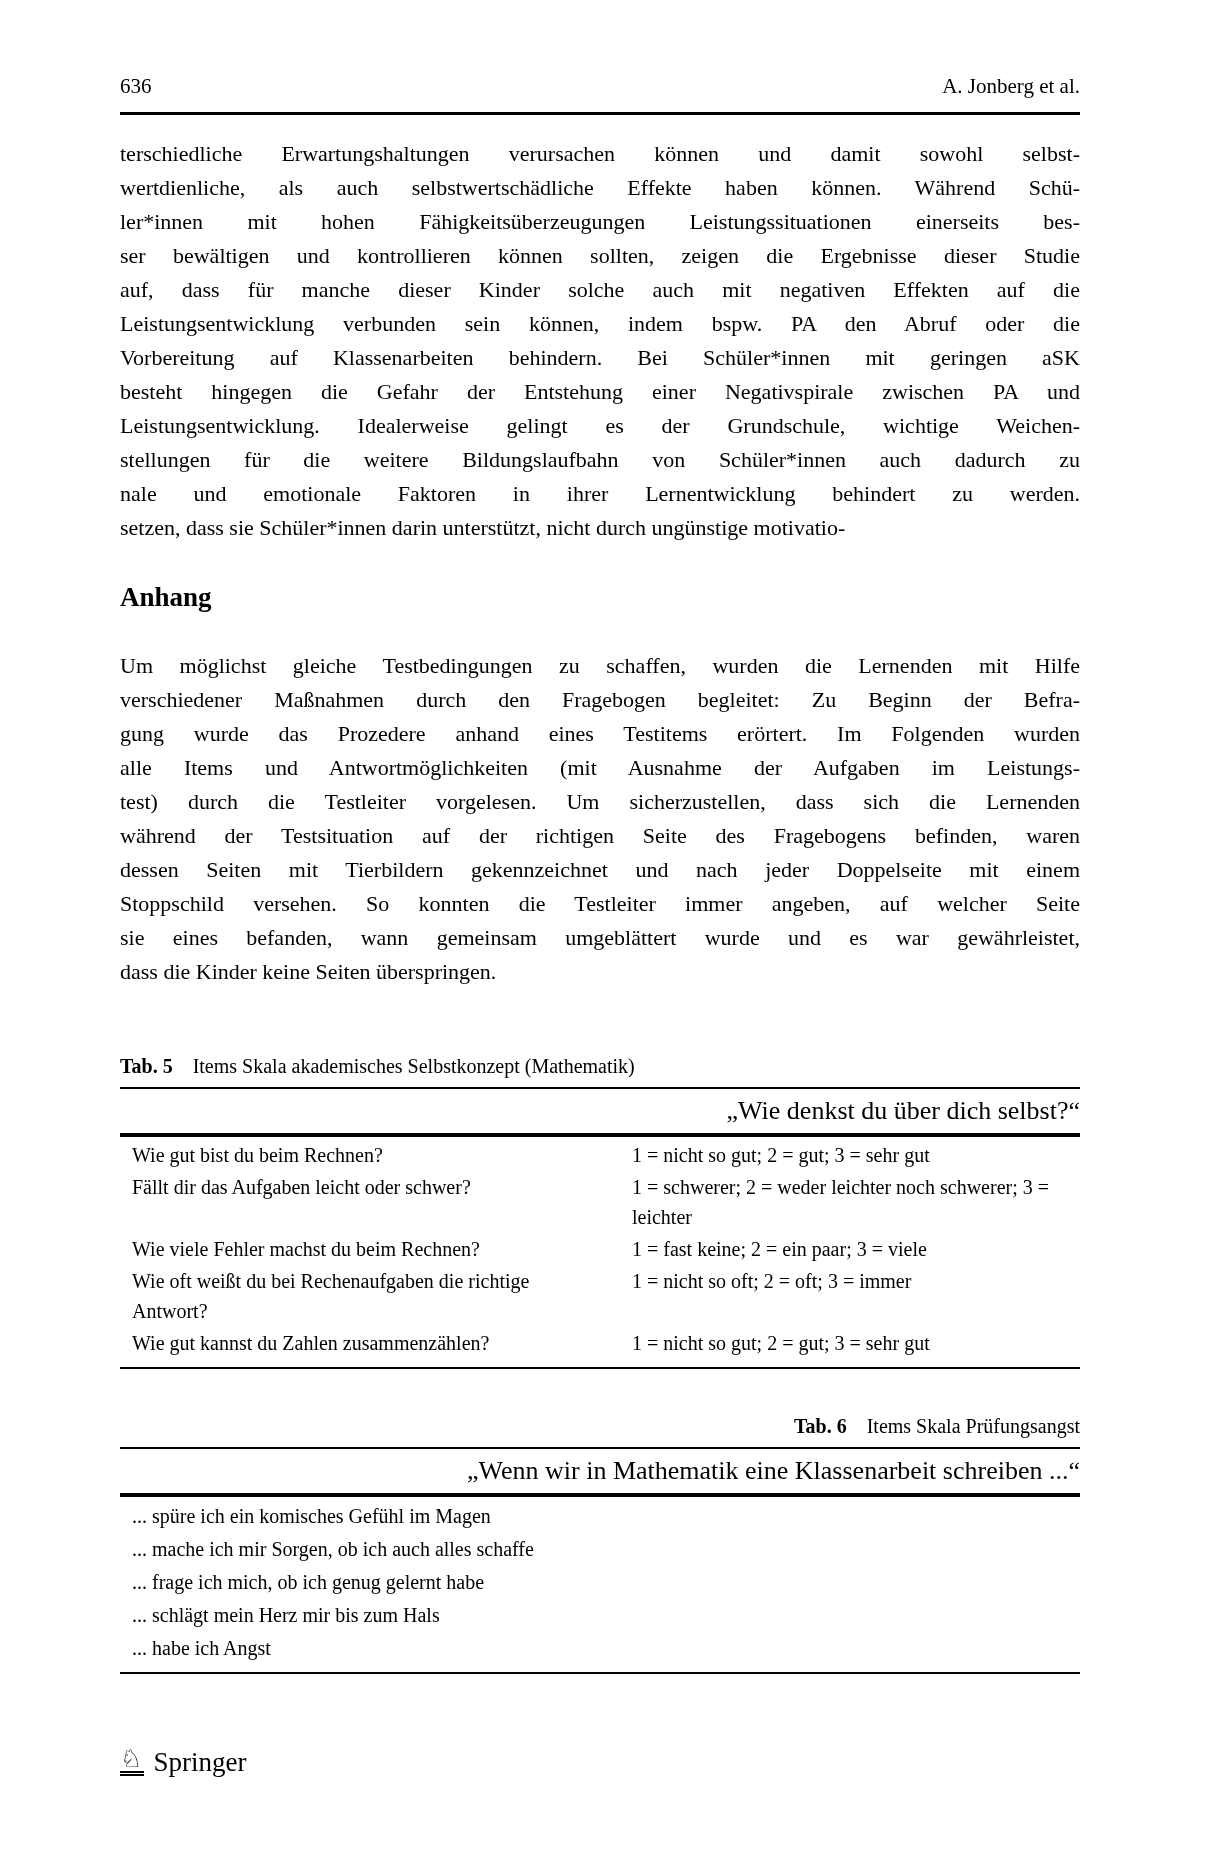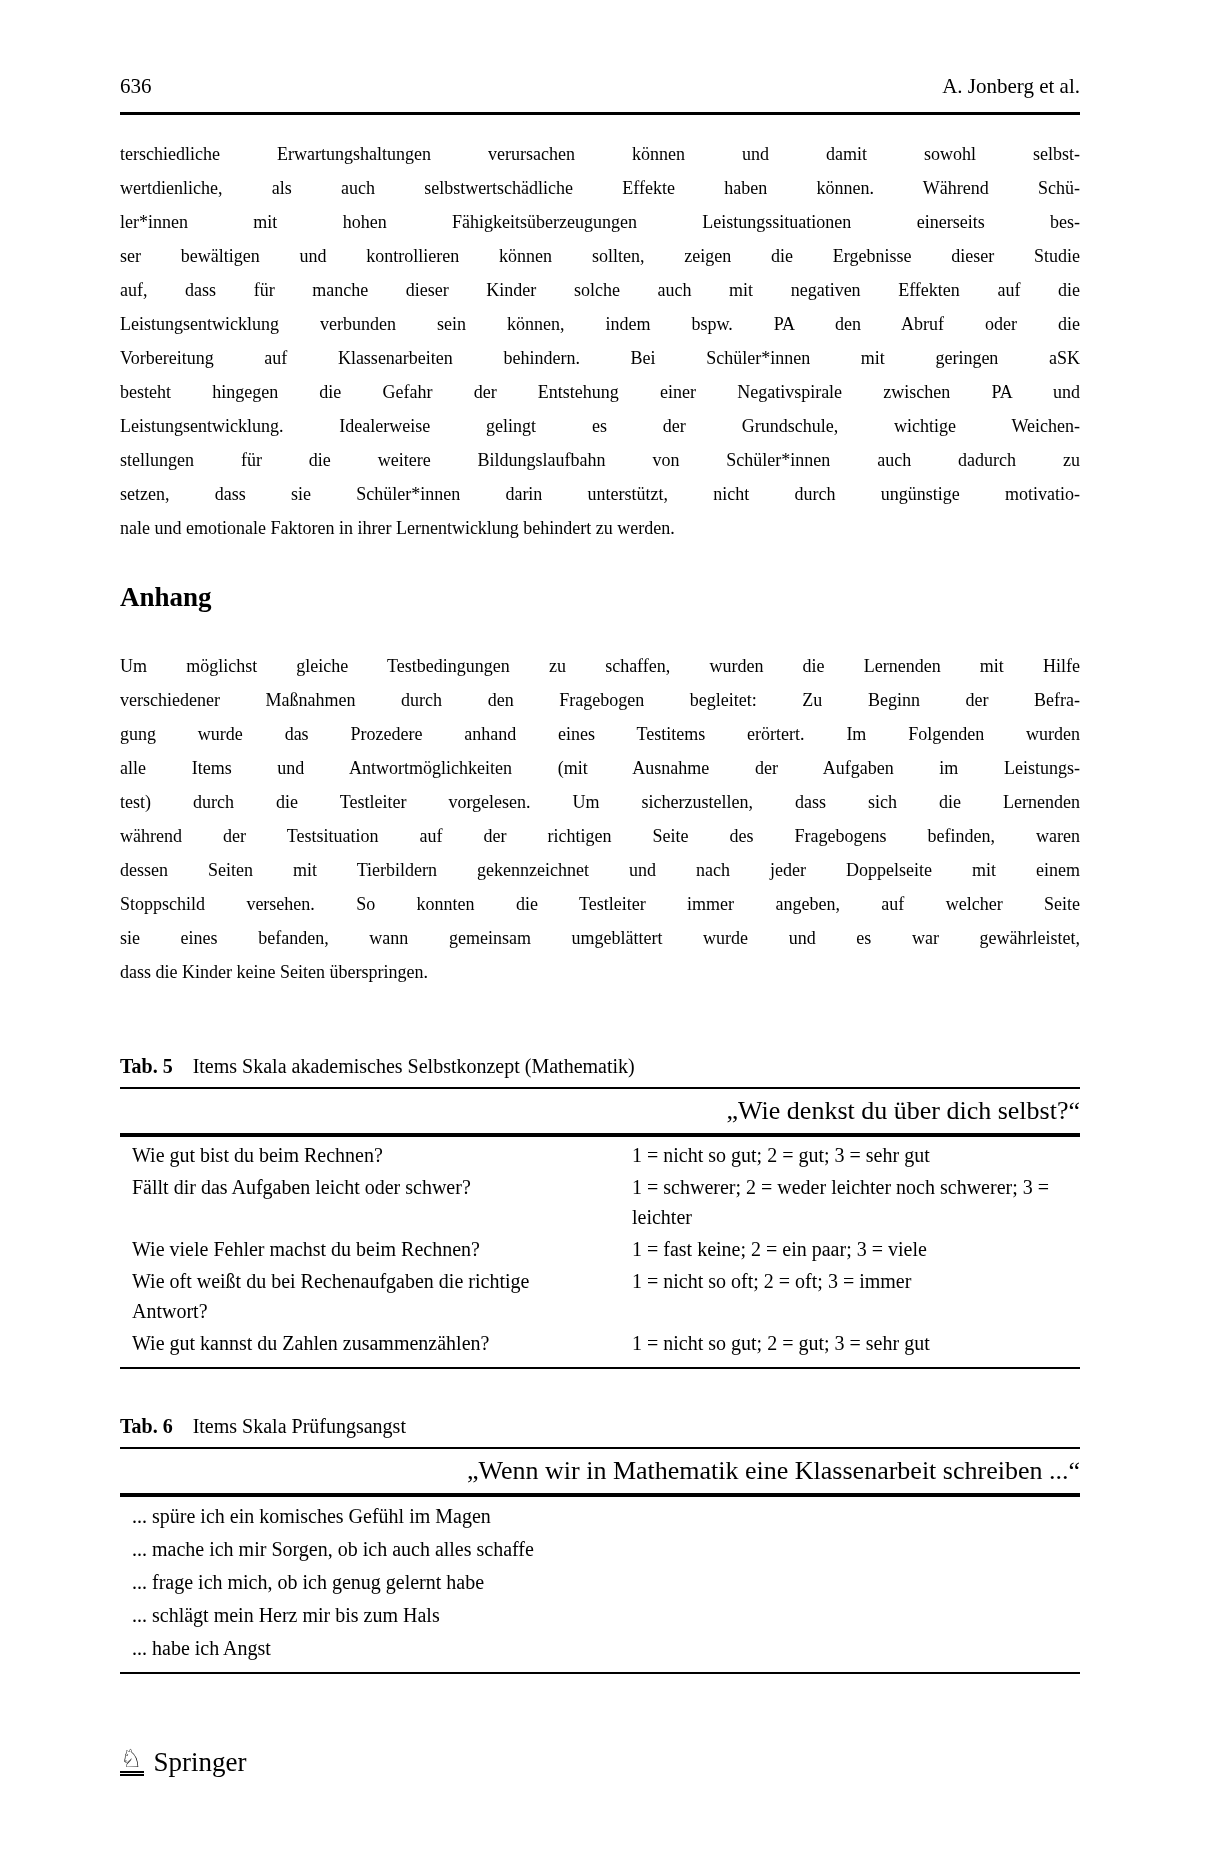--- a/index.html
+++ b/index.html
@@ -26,21 +26,21 @@
     font-size: 21px;
     line-height: 24px;
   }
   .head-rule {
     border: none;
     border-top: 3px solid #000;
     margin: 14px 0 0 0;
   }
   
   .para {
-    font-size: 18px;
+    font-size: 22px;
     line-height: 34px;
   }
   .para-1 { margin-top: 22px; }
   .para-2 { margin-top: 36px; }
   .pline {
     text-align: justify;
     text-align-last: justify;
   }
   .pline:last-child { text-align-last: left; }
   
@@ -49,21 +49,21 @@
     font-size: 27px;
     font-weight: bold;
     line-height: 32px;
   }
   
   .tbl-caption {
     font-size: 20px;
     line-height: 30px;
   }
   .tbl5-caption { margin-top: 62px; }
-  .tbl6-caption { margin-top: 42px; }
+  .tbl6-caption { margin-top: 42px; text-align: right; }
   .tbl-caption .cap-label { font-weight: bold; margin-right: 20px; }
   .rule-thin  { border: none; border-top: 2px solid #000; margin: 6px 0 0 0; }
   .rule-thick { border: none; border-top: 4px solid #000; margin: 0; }
   .tbl-header {
     font-size: 26px;
     line-height: 30px;
     padding: 7px 0;
     text-align: right;
   }
   .tbl-body { padding: 2px 0; margin-left: 12px; }
@@ -110,22 +110,22 @@
     <div class="pline">terschiedliche Erwartungshaltungen verursachen können und damit sowohl selbst-</div>
         <div class="pline">wertdienliche, als auch selbstwertschädliche Effekte haben können. Während Schü-</div>
         <div class="pline">ler*innen mit hohen Fähigkeitsüberzeugungen Leistungssituationen einerseits bes-</div>
         <div class="pline">ser bewältigen und kontrollieren können sollten, zeigen die Ergebnisse dieser Studie</div>
         <div class="pline">auf, dass für manche dieser Kinder solche auch mit negativen Effekten auf die</div>
         <div class="pline">Leistungsentwicklung verbunden sein können, indem bspw. PA den Abruf oder die</div>
         <div class="pline">Vorbereitung auf Klassenarbeiten behindern. Bei Schüler*innen mit geringen aSK</div>
         <div class="pline">besteht hingegen die Gefahr der Entstehung einer Negativspirale zwischen PA und</div>
         <div class="pline">Leistungsentwicklung. Idealerweise gelingt es der Grundschule, wichtige Weichen-</div>
         <div class="pline">stellungen für die weitere Bildungslaufbahn von Schüler*innen auch dadurch zu</div>
+        <div class="pline">nale und emotionale Faktoren in ihrer Lernentwicklung behindert zu werden.</div>
         <div class="pline">setzen, dass sie Schüler*innen darin unterstützt, nicht durch ungünstige motivatio-</div>
-        <div class="pline">nale und emotionale Faktoren in ihrer Lernentwicklung behindert zu werden.</div>
       </div>
 
     <div class="section-heading">Anhang</div>
 
     <div class="para para-2">
 
     <div class="pline">Um möglichst gleiche Testbedingungen zu schaffen, wurden die Lernenden mit Hilfe</div>
         <div class="pline">verschiedener Maßnahmen durch den Fragebogen begleitet: Zu Beginn der Befra-</div>
         <div class="pline">gung wurde das Prozedere anhand eines Testitems erörtert. Im Folgenden wurden</div>
         <div class="pline">alle Items und Antwortmöglichkeiten (mit Ausnahme der Aufgaben im Leistungs-</div>

